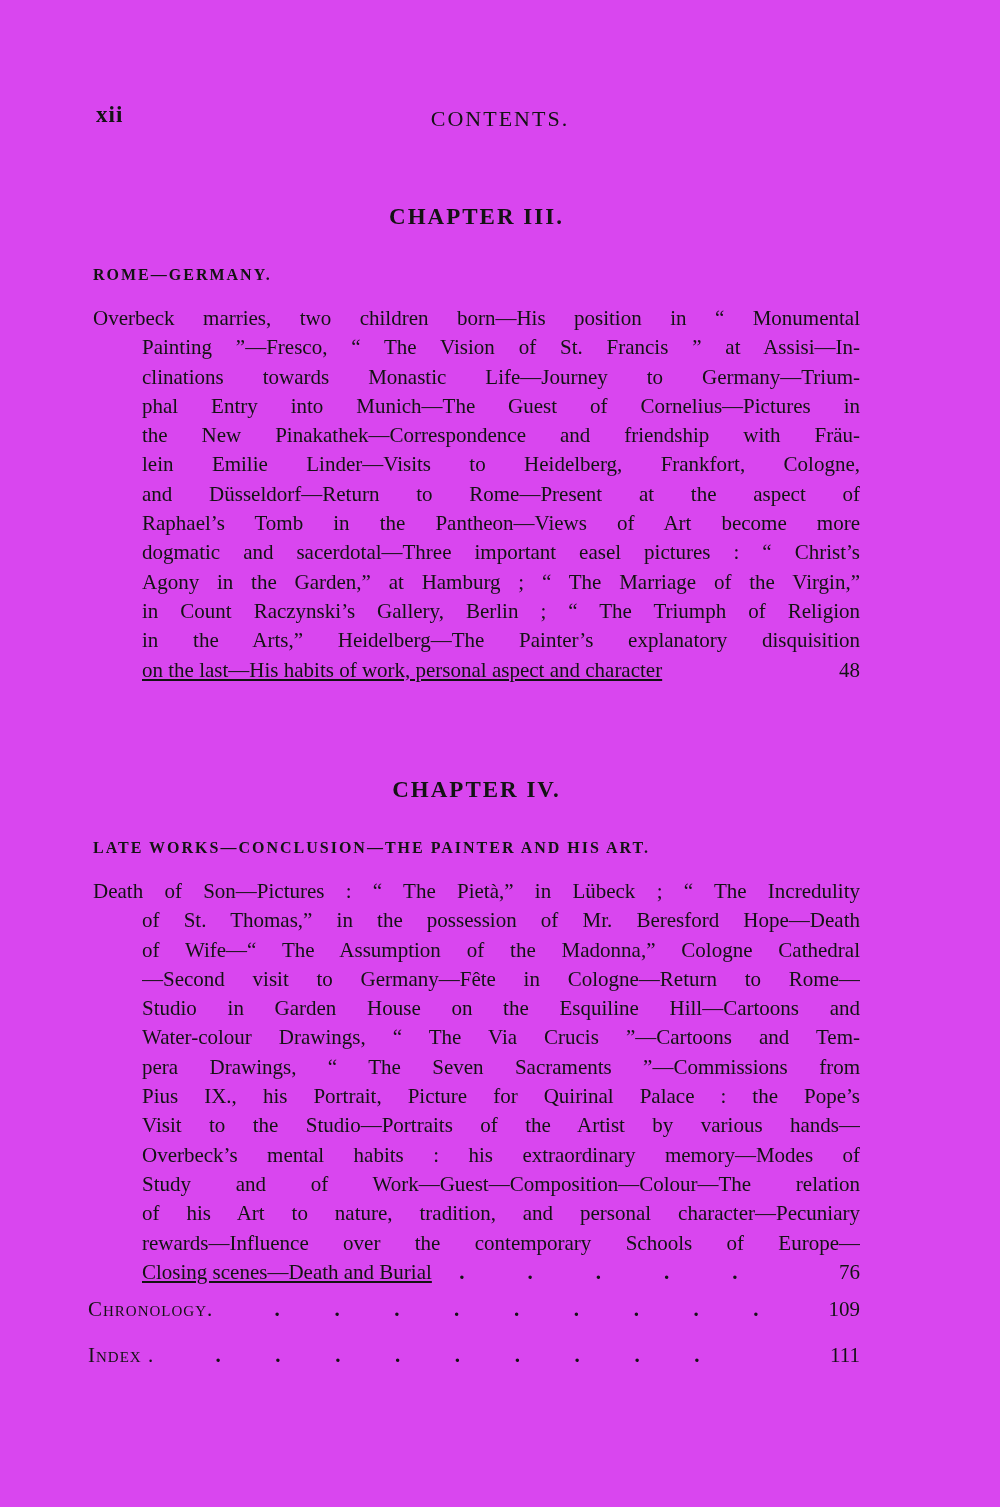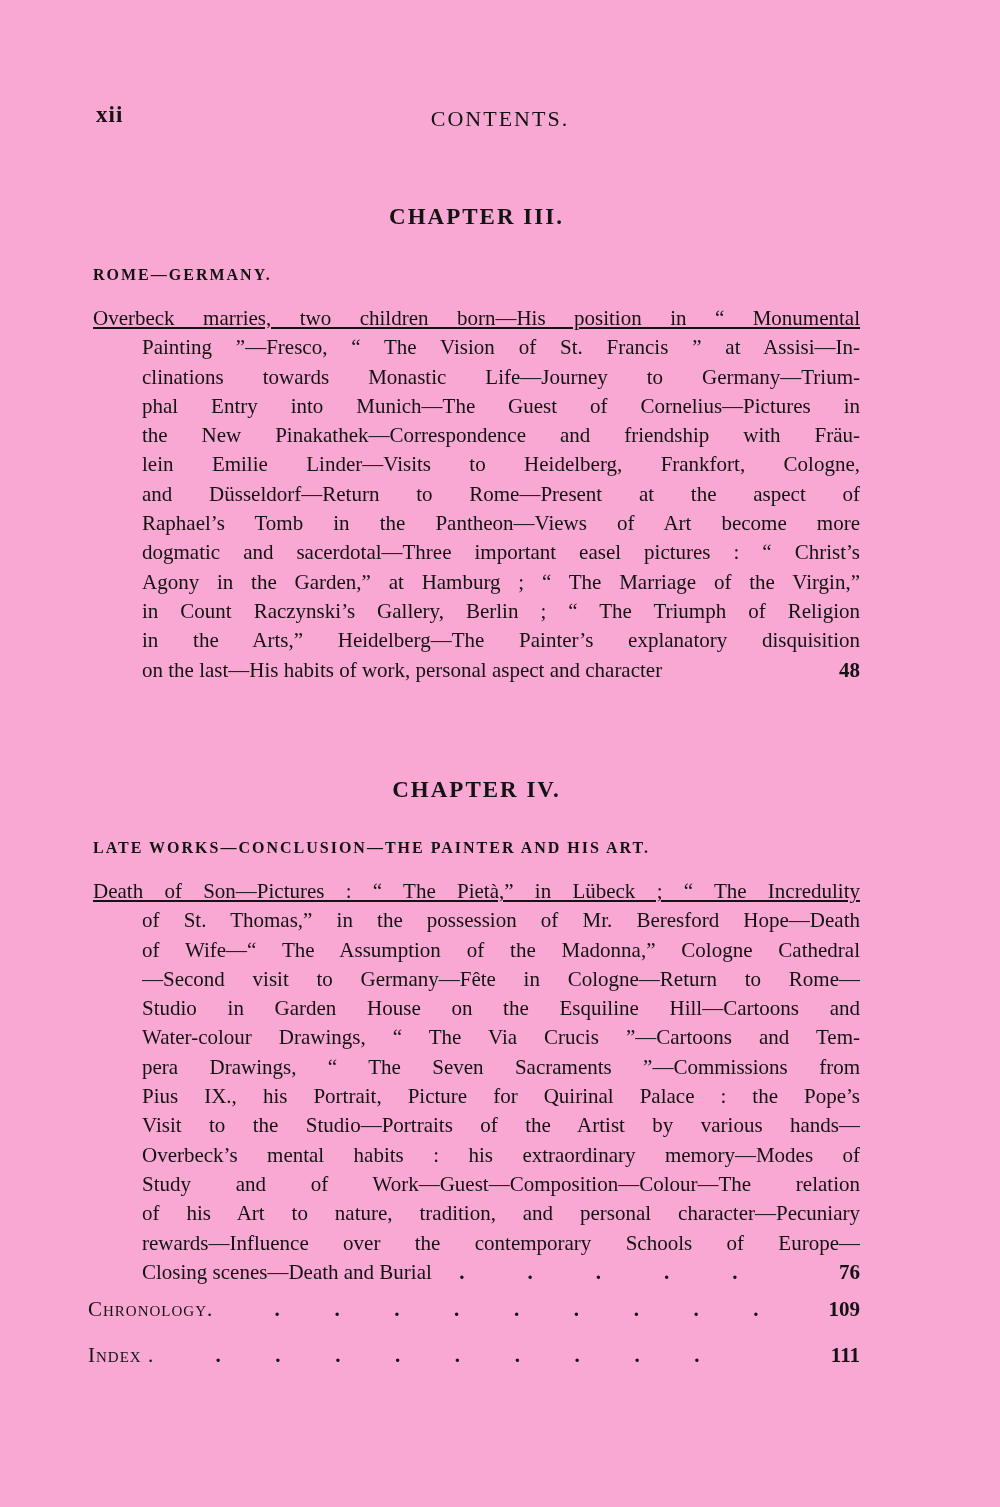--- a/index.html
+++ b/index.html
@@ -1,20 +1,20 @@
 <!DOCTYPE html>
 <html><head>
 <meta charset="utf-8">
 <style>
   html, body { margin: 0; padding: 0; background: #ffffff; }
   .page {
     position: relative;
     width: 1000px;
     height: 1507px;
-    background: #f9a8d4;
+    background: #d946ef;
     color: #131313;
     font-family: "Liberation Serif", "DejaVu Serif", serif;
     overflow: hidden;
   }
   
   .running-head { position: absolute; top: 102px; left: 0; width: 100%; height: 32px; }
   .folio {
     position: absolute; left: 96px; top: 0;
     font-size: 23px; font-weight: bold; letter-spacing: 1px;
   }
@@ -33,31 +33,31 @@
   .chapter-subtitle {
     margin: 36px 0 0 0; text-align: left;
     font-size: 16px; font-weight: bold; letter-spacing: 2px; line-height: 18px;
   }
   .para { margin-top: 20px; padding-left: 49px; font-size: 21px; }
   .jline {
     line-height: 29.3px; height: 29.3px; overflow: hidden;
     text-align: justify; text-align-last: justify;
     white-space: nowrap;
   }
-  .para .jline:first-child { margin-left: -49px; text-decoration: underline; }
+  .para .jline:first-child { margin-left: -49px; }
   .last-line {
     display: flex; align-items: baseline;
     padding-left: 49px; font-size: 21px; line-height: 29.3px; height: 29.3px;
   }
-  .ll-text { white-space: nowrap; }
+  .ll-text { white-space: nowrap; text-decoration: underline; }
   .leader-dots {
     flex: 1; overflow: hidden; white-space: nowrap;
     letter-spacing: 3em; padding-left: 1.3em; font-weight: bold;
   }
-  .ll-page { font-weight: bold; white-space: nowrap; }
+  .ll-page { font-weight: normal; white-space: nowrap; }
   
   .toc-list { position: absolute; top: 1297px; left: 88px; width: 772px; font-size: 21px; }
   .toc-row { display: flex; align-items: baseline; height: 29px; gap: 34px; }
   .toc-row + .toc-row { margin-top: 17px; }
   .toc-label { font-variant: small-caps; letter-spacing: 1px; white-space: nowrap; }
   .toc-dots { letter-spacing: 2.6em; }
 </style>
 </head>
 <body>
 

